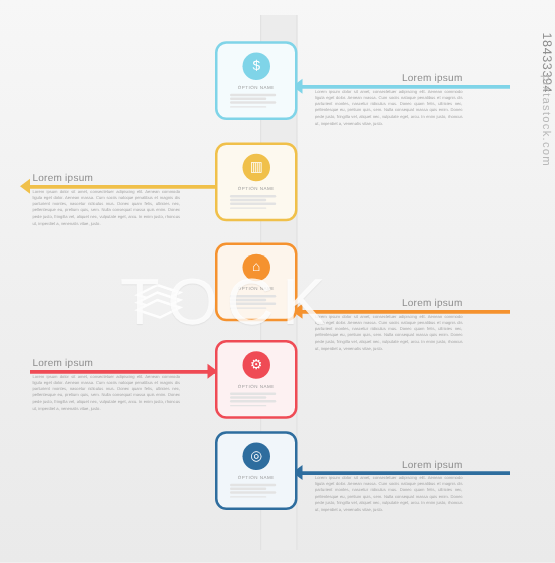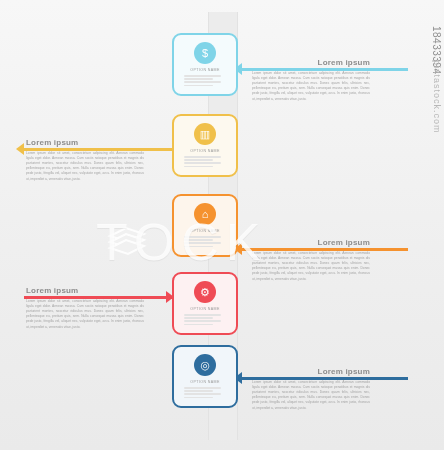--- a/index.html
+++ b/index.html
@@ -89,21 +89,21 @@
 
   
   .side {
     position: absolute;
     width: 118px;
   }
   .side .title {
     font-size: 8px;
     color: #8d8d8d;
     margin-bottom: 4px;
-    font-weight: bold;
+    font-weight: normal;
     letter-spacing: .2px;
   }
   .side .body {
     font-size: 3.3px;
     line-height: 1.55;
     color: #a4a4a4;
     text-align: justify;
   }
   .side.right .title { text-align: right; }
   .side.left .title { text-align: left; }

